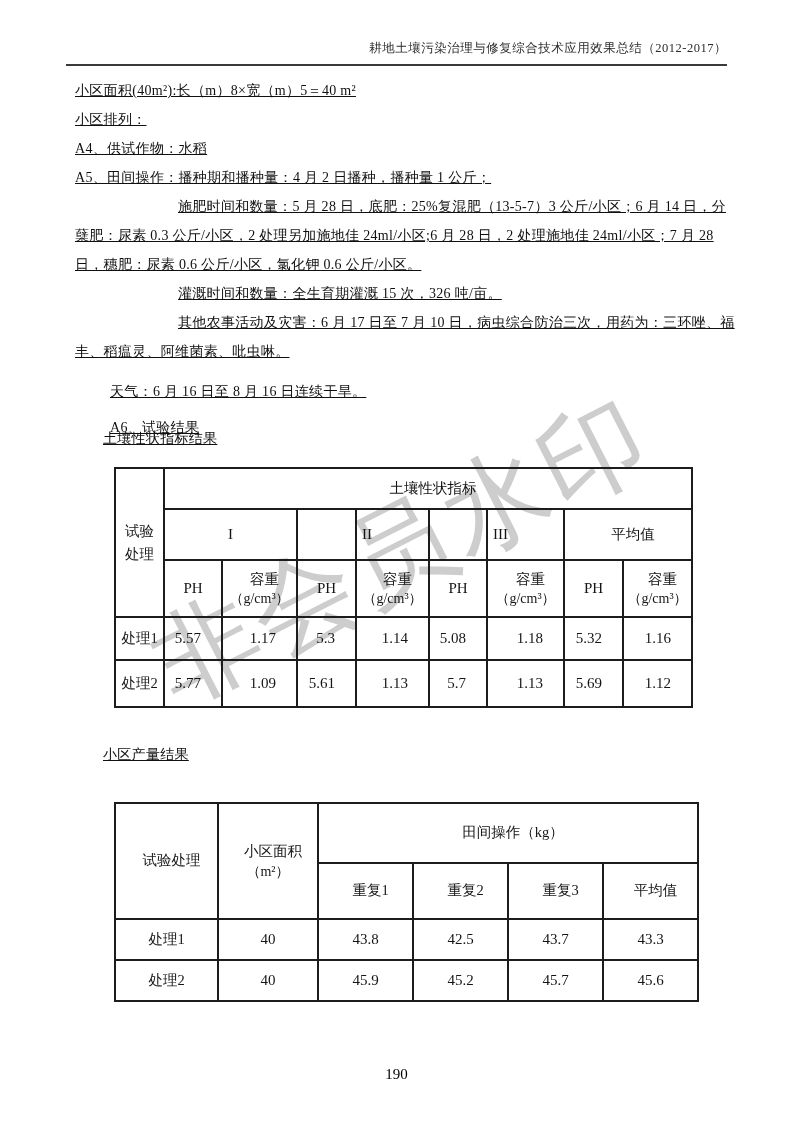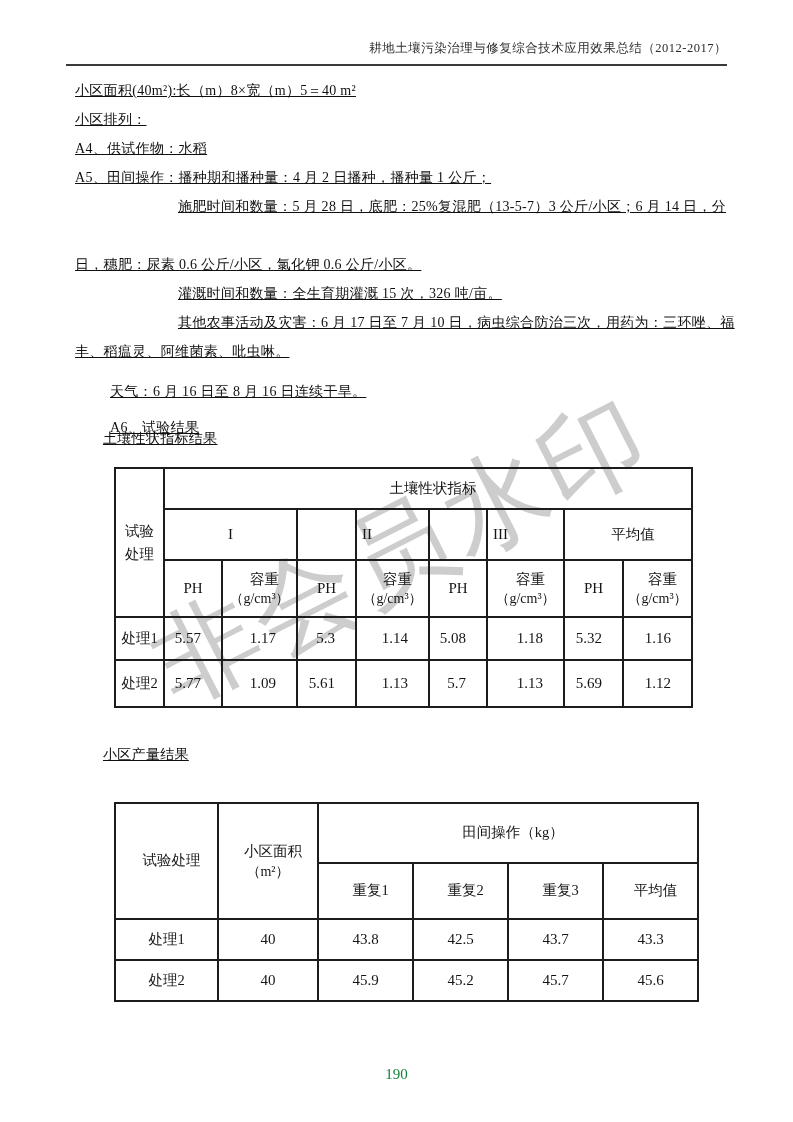--- a/index.html
+++ b/index.html
@@ -43,39 +43,40 @@
   .corner{font-size:14.5px;line-height:1.55;padding:0 9px;}
   .gleft{text-align:left;padding-left:5px;font-size:15px;}
   .gcell{font-size:15px;}
   .num{font-size:15px;text-align:right;padding-right:20px;}
   .cnum{font-size:15px;text-align:center;}
   .name{font-size:14.5px;text-align:center;}
   .unit{font-size:14px;}
   
   .pageno{
     position:absolute;left:0;top:1066px;width:793px;
-    text-align:center;font-size:15px;color:#15803d;
+    text-align:center;font-size:15px;color:#000000;
   }
 </style>
 </head>
 <body>
 
 <div class="page">
 
   <div class="wm">非会员水印</div>
 
   <div class="content">
 
     <div class="hdr">耕地土壤污染治理与修复综合技术应用效果总结（2012-2017）</div>
 
     <div class="bl" style="left:75px;top:81px">小区面积(40m²):长（m）8×宽（m）5＝40 m²</div>
     <div class="bl" style="left:75px;top:110px">小区排列：</div>
     <div class="bl" style="left:75px;top:139px">A4、供试作物：水稻</div>
     <div class="bl" style="left:75px;top:168px">A5、田间操作：播种期和播种量：4 月 2 日播种，播种量 1 公斤；</div>
     <div class="bl" style="left:178px;top:197px">施肥时间和数量：5 月 28 日，底肥：25%复混肥（13-5-7）3 公斤/小区；6 月 14 日，分</div>
+    <div class="bl" style="left:75px;top:226px">蘖肥：尿素 0.3 公斤/小区，2 处理另加施地佳 24ml/小区;6 月 28 日，2 处理施地佳 24ml/小区；7 月 28</div>
     <div class="bl" style="left:75px;top:255px">日，穗肥：尿素 0.6 公斤/小区，氯化钾 0.6 公斤/小区。</div>
     <div class="bl" style="left:178px;top:284px">灌溉时间和数量：全生育期灌溉 15 次，326 吨/亩。</div>
     <div class="bl" style="left:178px;top:313px">其他农事活动及灾害：6 月 17 日至 7 月 10 日，病虫综合防治三次，用药为：三环唑、福</div>
     <div class="bl" style="left:75px;top:342px">丰、稻瘟灵、阿维菌素、吡虫啉。</div>
     <div class="bl" style="left:110px;top:382px">天气：6 月 16 日至 8 月 16 日连续干旱。</div>
     <div class="bl" style="left:110px;top:418px">A6、试验结果</div>
     <div class="bl" style="left:103px;top:429px">土壤性状指标结果</div>
 
     <table class="t1">
       <colgroup>

